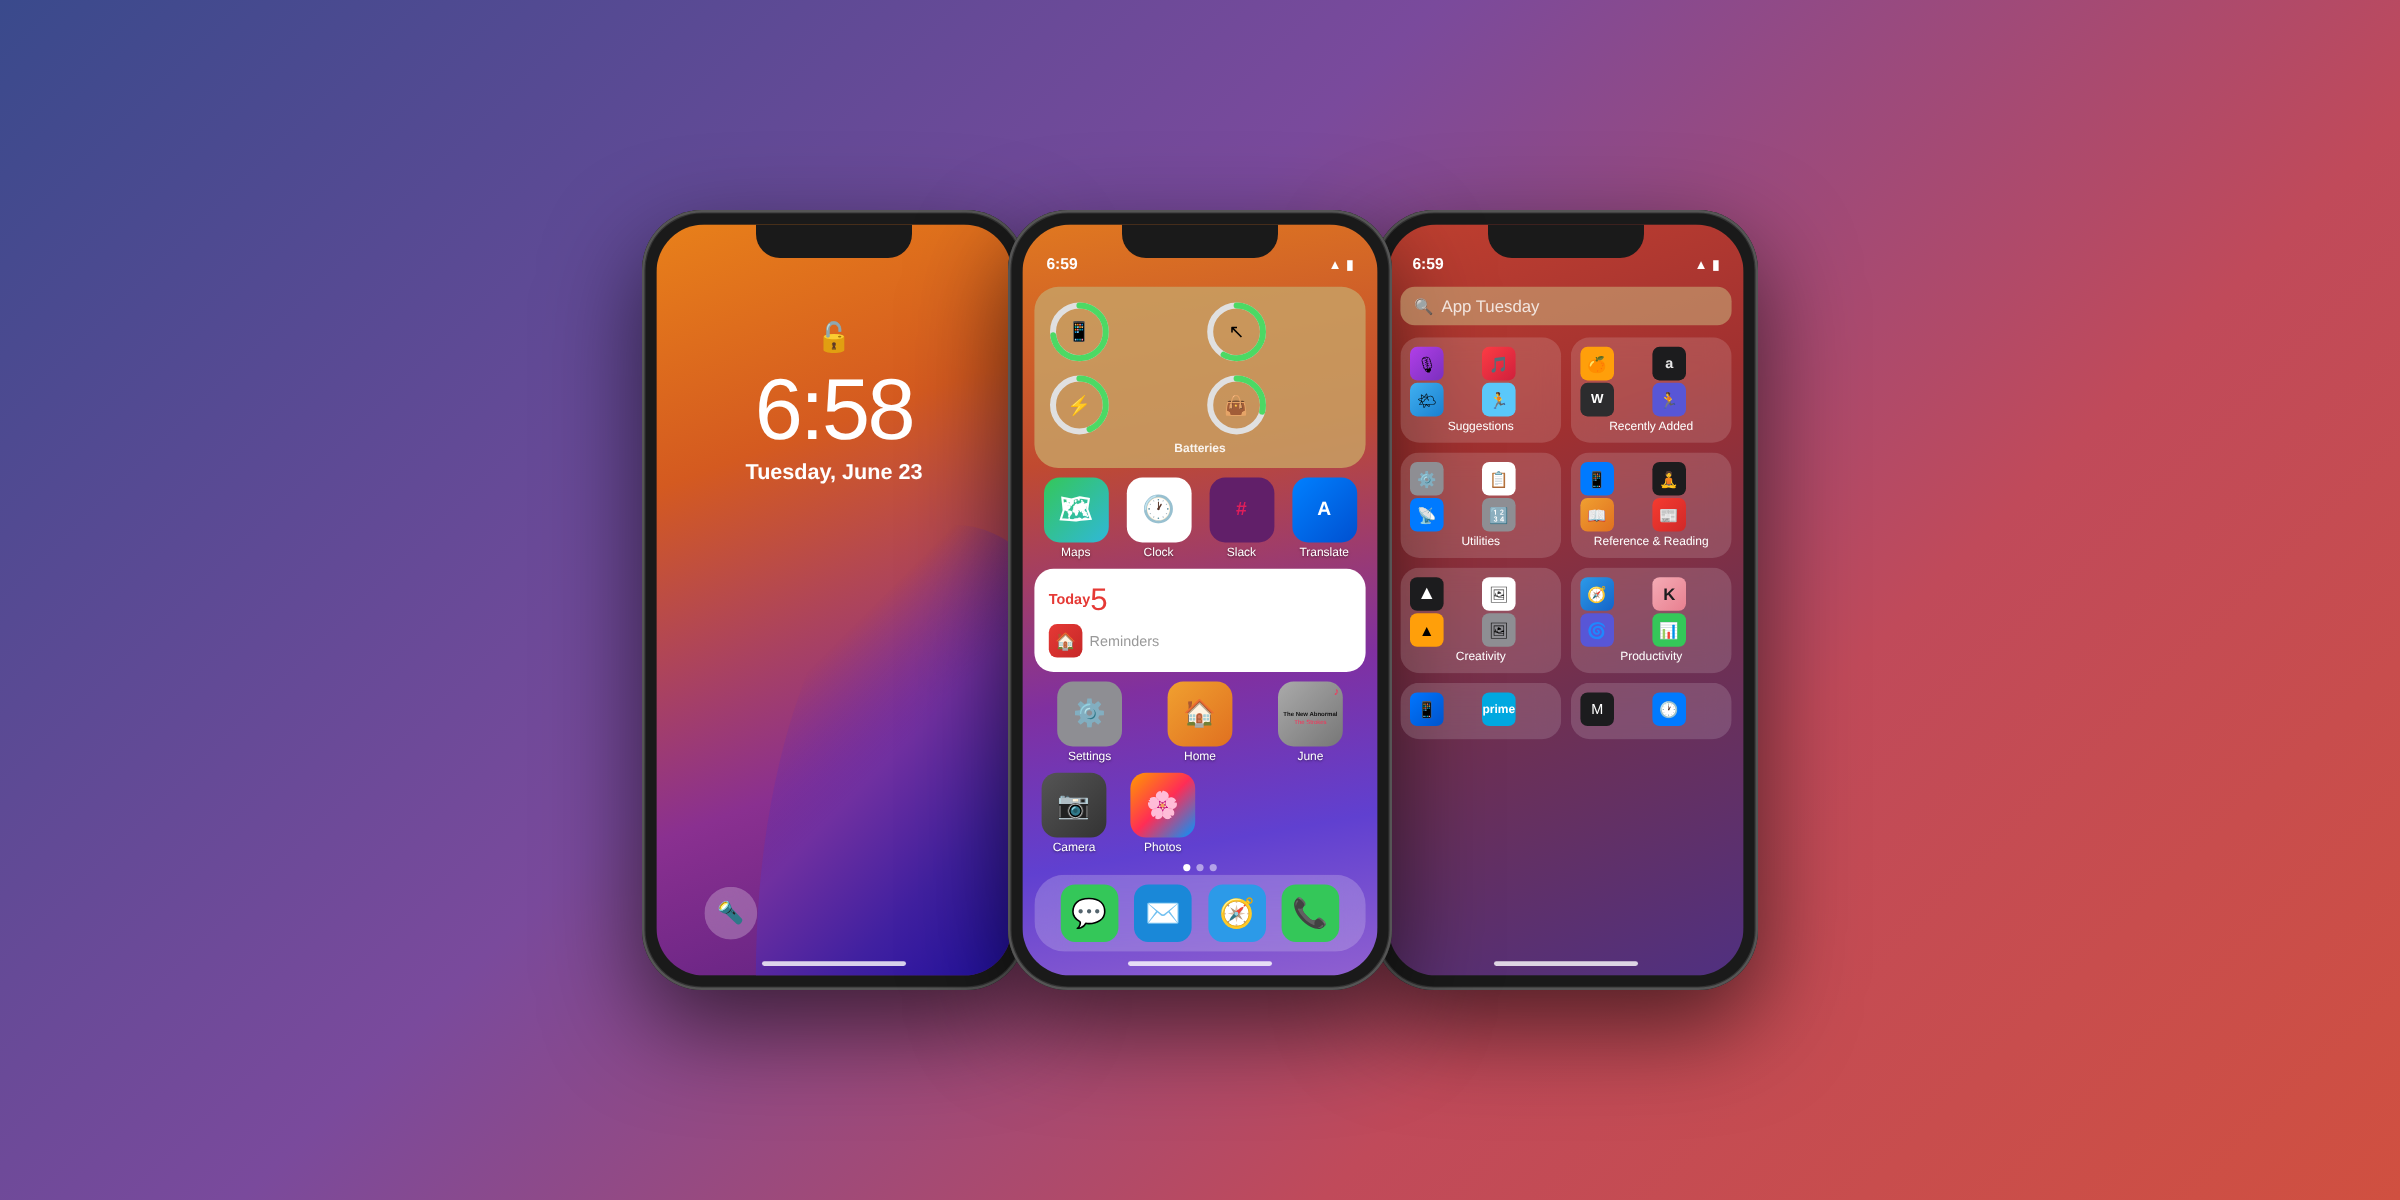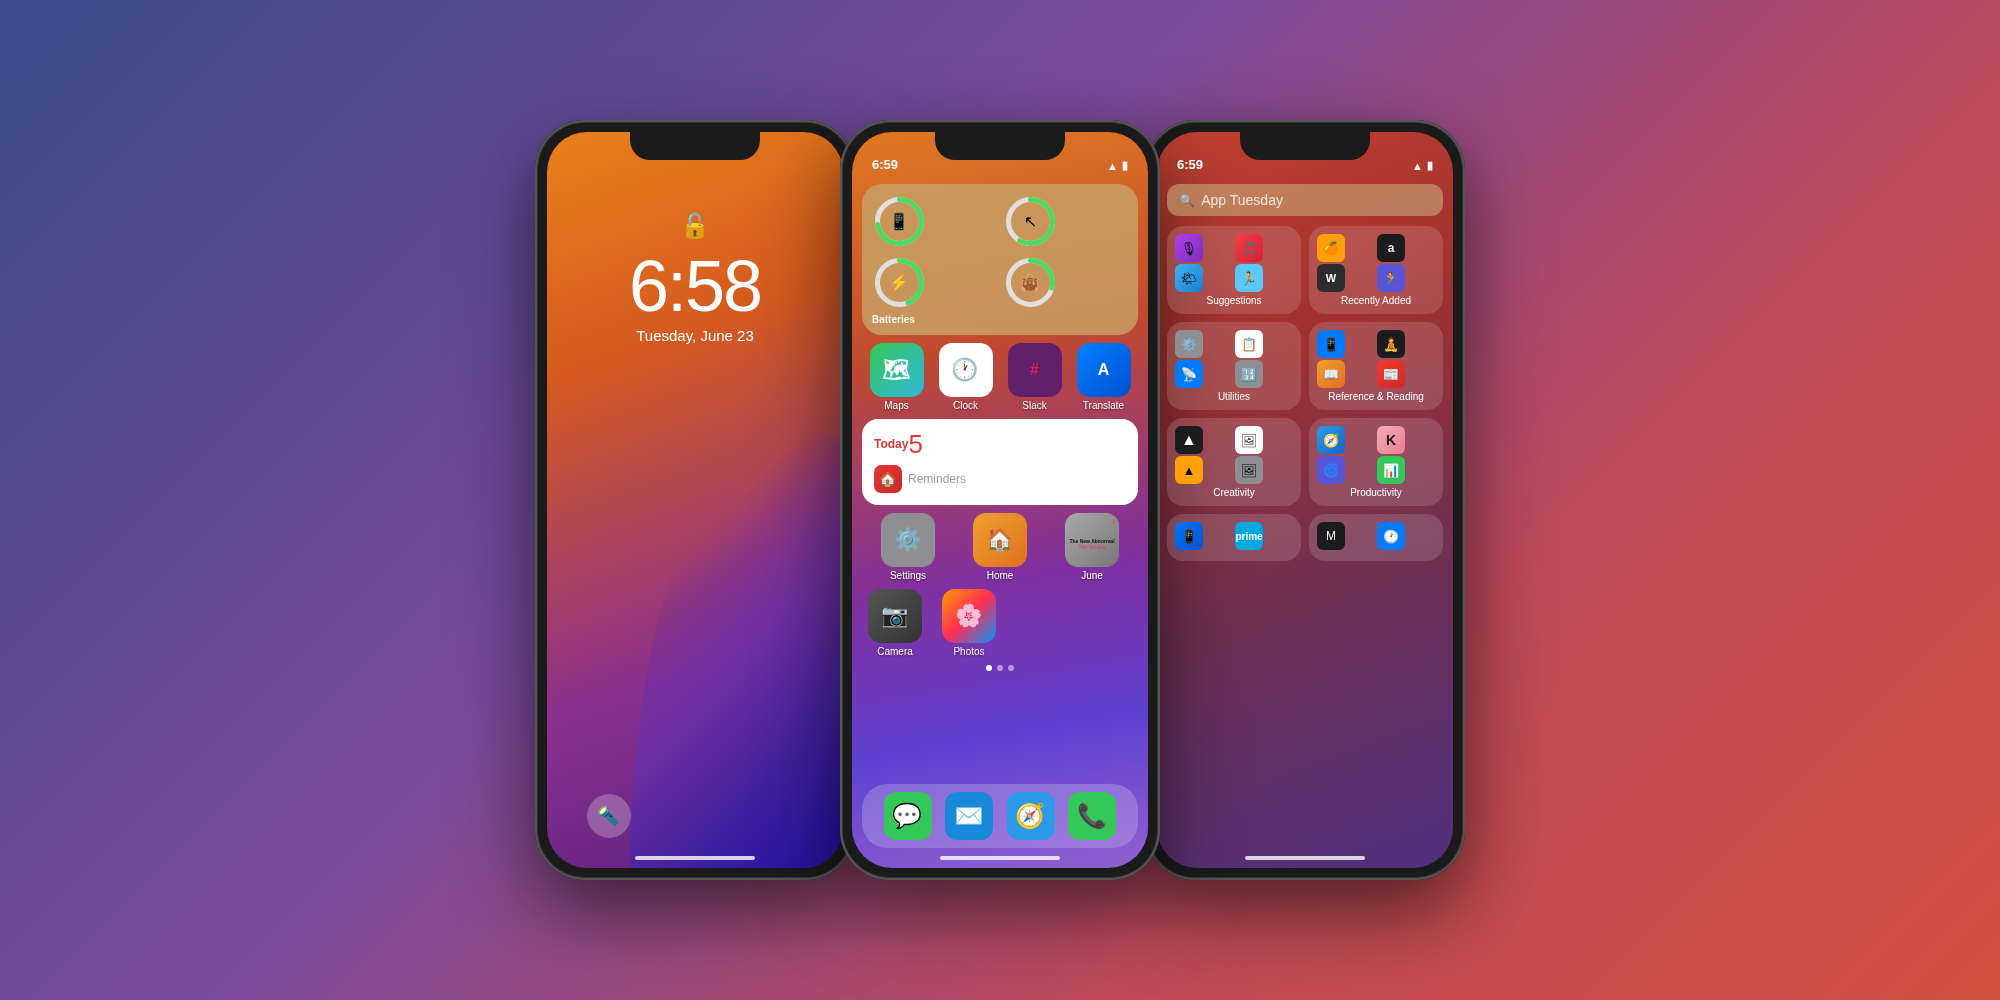--- a/index.html
+++ b/index.html
@@ -18,21 +18,21 @@
     .phones-container {
       display: flex;
       align-items: center;
       justify-content: center;
       gap: -20px;
     }
 
     
     .phone {
       width: 320px;
-      height: 760px;
+      height: 650px;
       background: #1a1a1a;
       border-radius: 50px;
       position: relative;
       box-shadow: 0 30px 80px rgba(0,0,0,0.6), inset 0 0 0 2px #555, inset 0 0 0 3px #333;
       overflow: hidden;
       flex-shrink: 0;
     }
 
     .phone:nth-child(2) {
       z-index: 2;
@@ -131,23 +131,23 @@
     .lock-time {
       margin-top: 10px;
       font-size: 72px;
       font-weight: 200;
       color: white;
       letter-spacing: -2px;
       line-height: 1;
     }
 
     .lock-date {
-      font-size: 15px;
+      font-size: 18px;
       color: white;
-      font-weight: 400;
+      font-weight: 700;
       margin-top: 5px;
     }
 
     .lock-bottom {
       position: absolute;
       bottom: 30px;
       left: 0;
       right: 0;
       display: flex;
       justify-content: space-between;
@@ -230,20 +230,21 @@
     }
 
     .battery-inner-icon {
       font-size: 16px;
       z-index: 1;
     }
 
     .widget-label {
       font-size: 10px;
       color: rgba(255,255,255,0.9);
+      text-align: center;
       font-weight: 600;
       margin-top: 4px;
     }
 
     
     .app-row {
       display: flex;
       justify-content: space-around;
       margin-bottom: 8px;
     }

